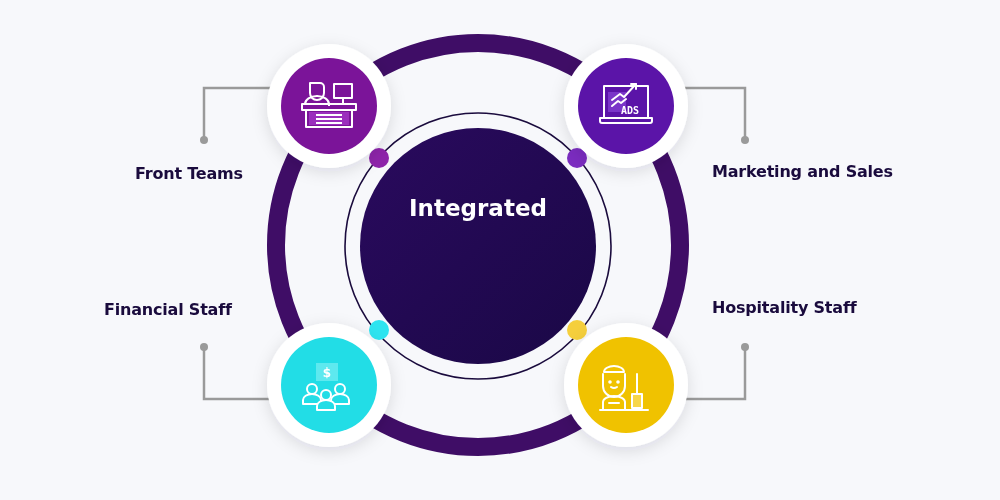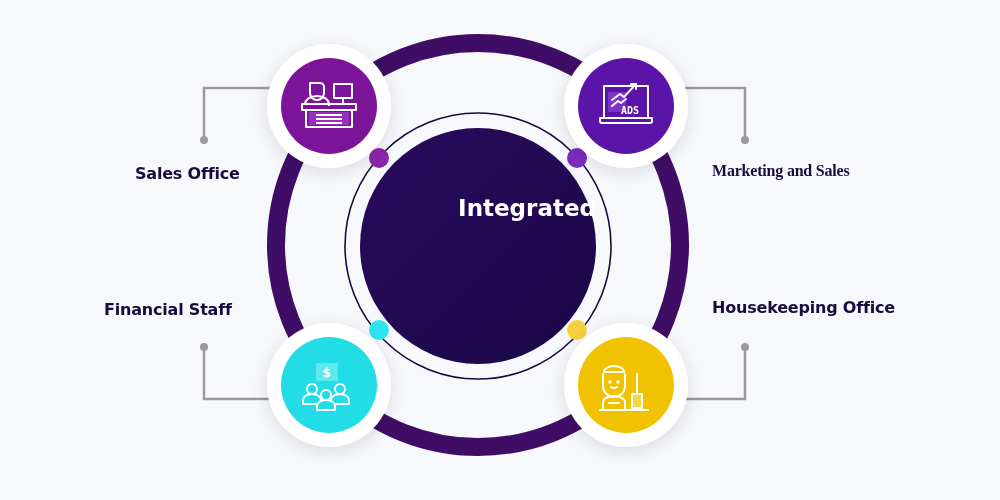--- a/index.html
+++ b/index.html
@@ -14,21 +14,21 @@
     position: absolute;
     font-weight: bold;
     font-size: 16px;
     color: #1a0b3d;
     white-space: nowrap;
     letter-spacing: -0.2px;
   }
   .center-title {
     position: absolute;
     left: 360px; top: 190px; width: 236px;
-    text-align: right;
+    text-align: center;
     color: #ffffff;
     font-weight: bold;
     font-size: 23px;
     line-height: 36px;
   }
   .center-title span { display: block; }
 </style>
 </head>
 <body>
 
@@ -145,16 +145,16 @@
 
       <line x1="600" y1="410" x2="648" y2="410"></line>
     </g>
   </g>
 </svg>
 
 <div class="center-title">
   <span>Integrated</span>
 </div>
 
-<div class="label" style="left:135px; top:164px;">Sales Office</div>
-<div class="label" style="left:712px; top:162px;font-family:Liberation Serif, serif;">Marketing and Sales</div>
+<div class="label" style="left:135px; top:164px;">Front Teams</div>
+<div class="label" style="left:712px; top:162px;">Marketing and Sales</div>
 <div class="label" style="left:104px; top:300px;">Financial Staff</div>
-<div class="label" style="left:712px; top:298px;">Housekeeping Office</div>
+<div class="label" style="left:712px; top:298px;">Hospitality Staff</div>
 
 </body></html>

